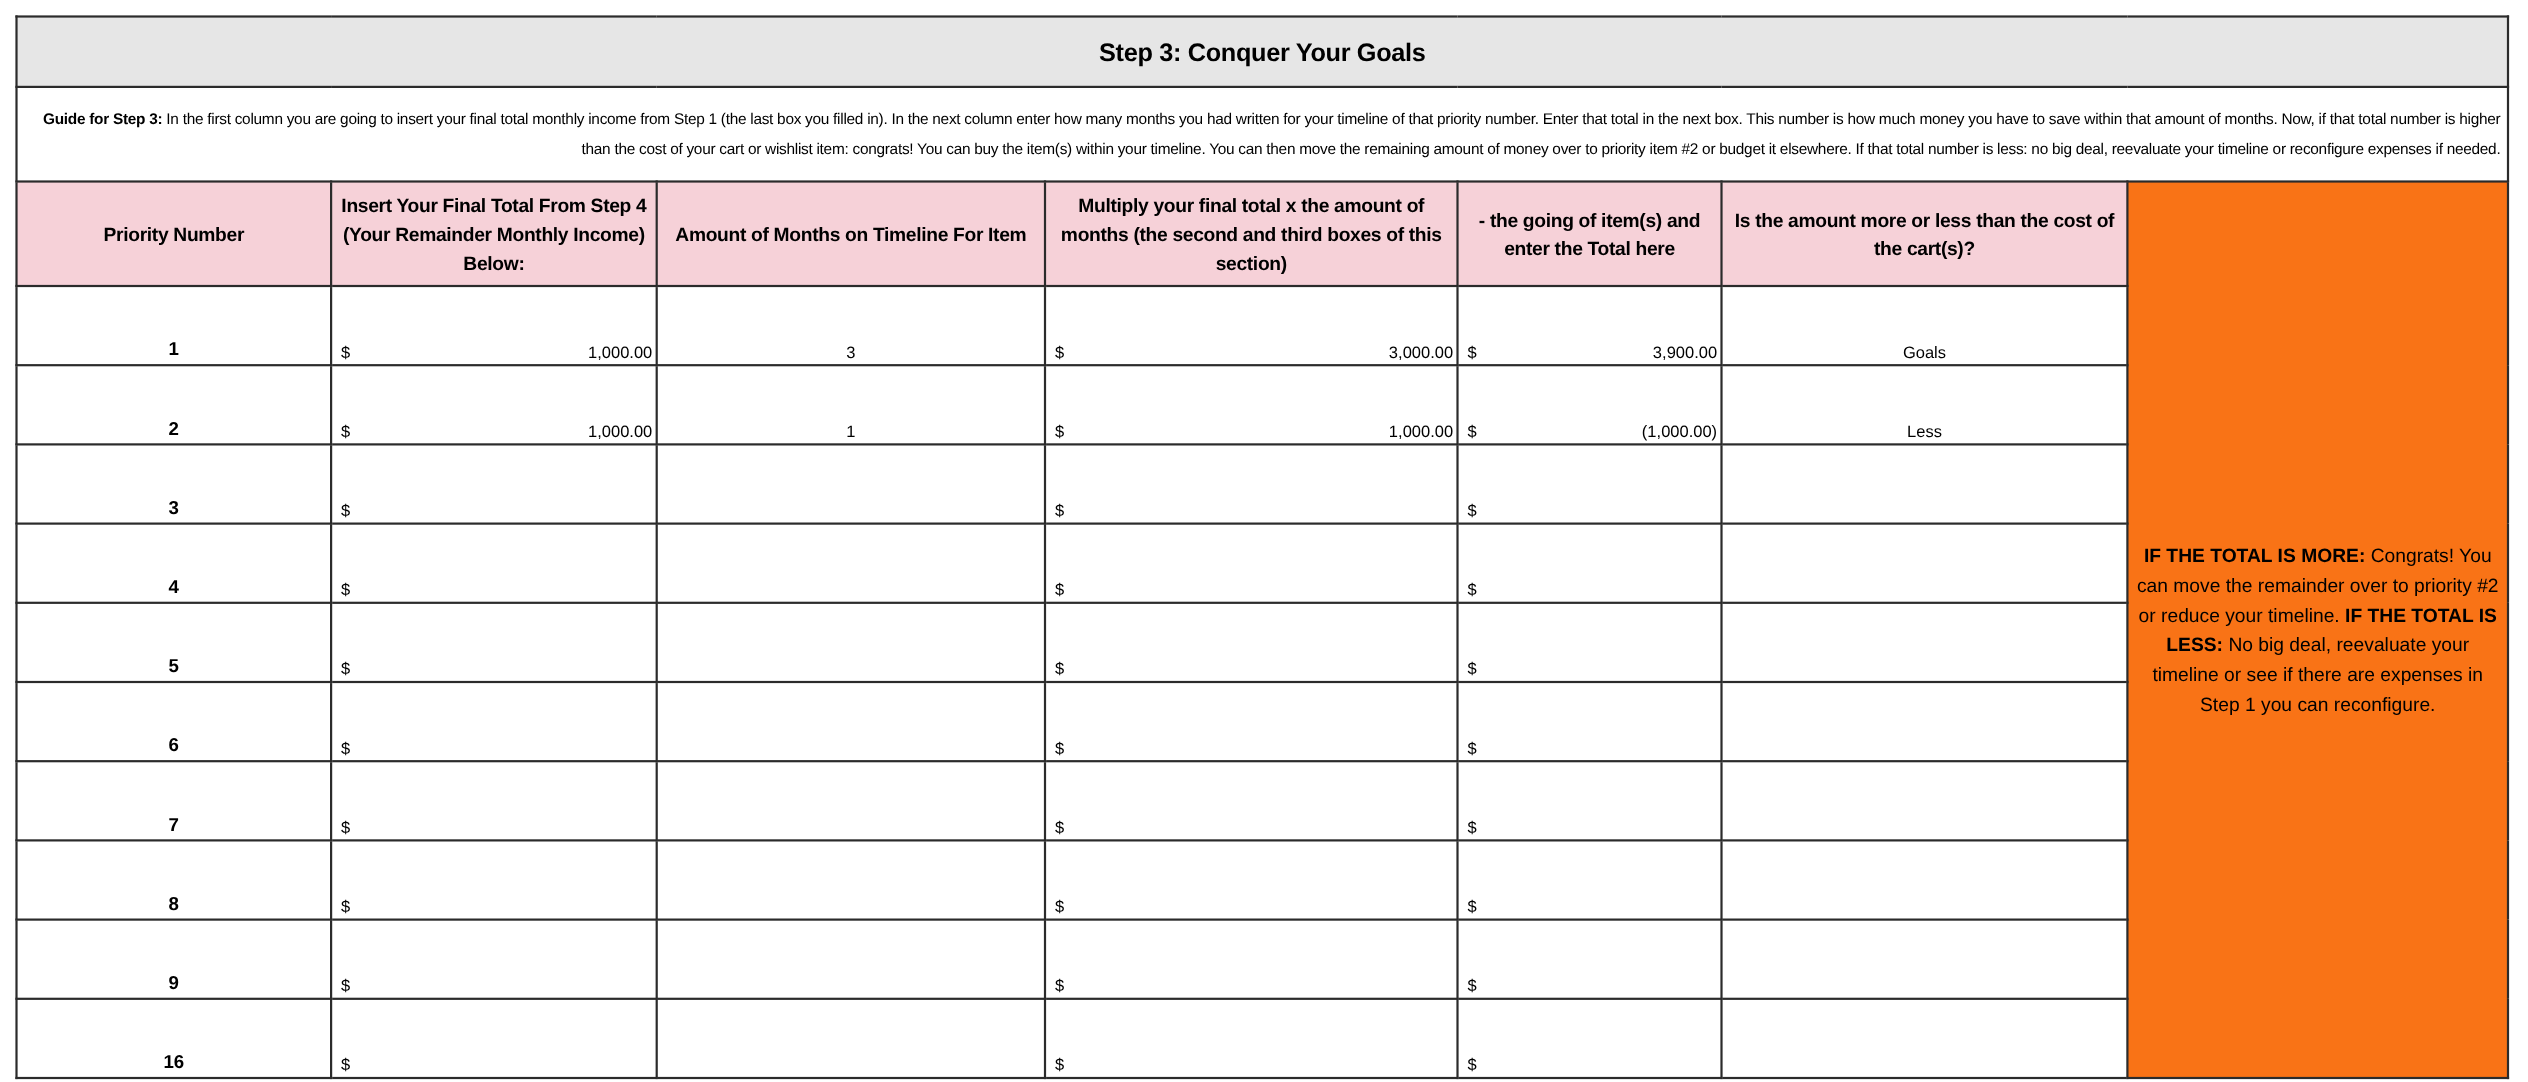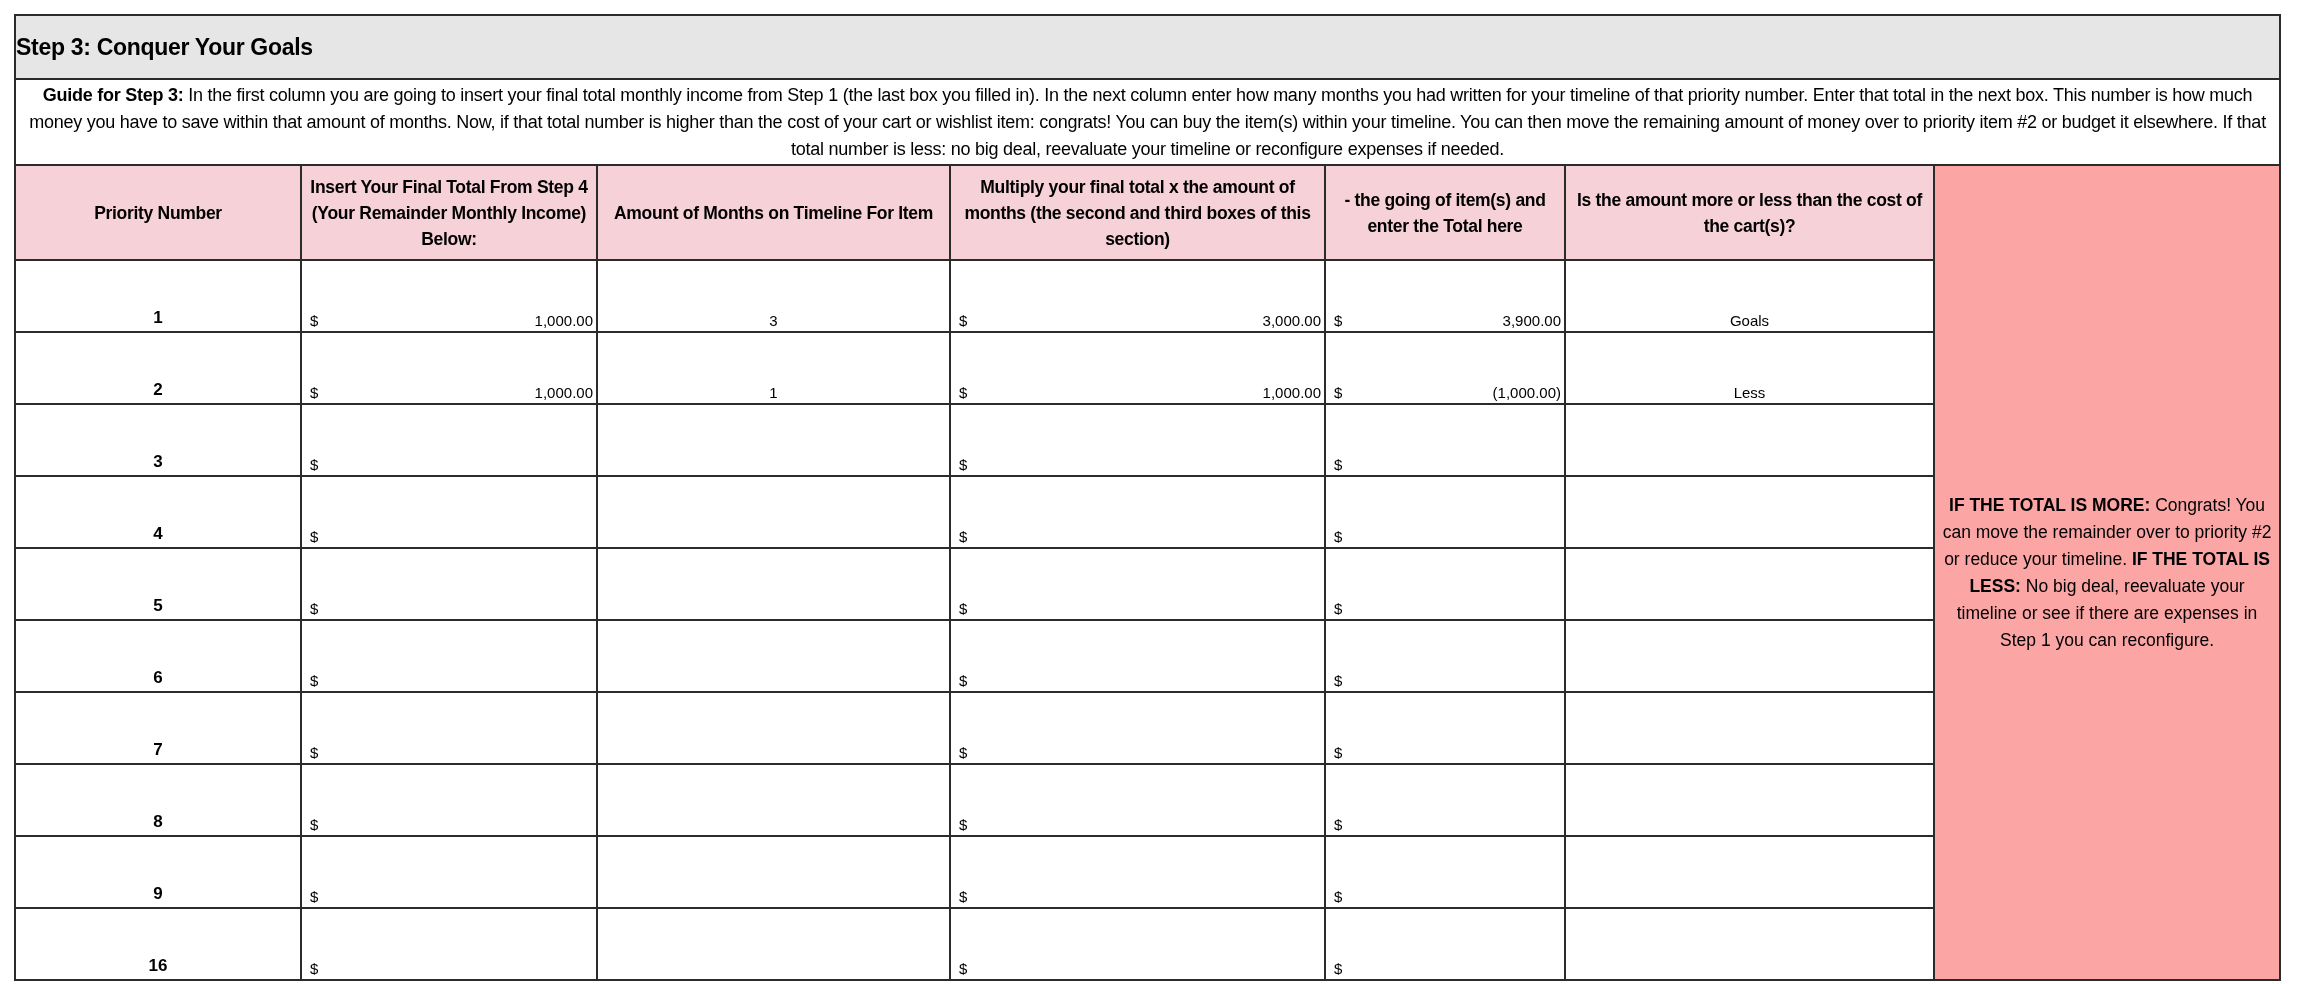--- a/index.html
+++ b/index.html
@@ -1,30 +1,30 @@
 <!DOCTYPE html>
 <html><head>
 <meta charset="utf-8">
 <style>
   html, body { margin: 0; padding: 0; background: #ffffff; }
   body { width: 2298px; height: 984px; position: relative; overflow: hidden;
          font-family: "Liberation Sans", "DejaVu Sans", sans-serif; color: #000; }
   .sheet { position: absolute; left: 14px; top: 14px; width: 2265px; }
   table { border-collapse: collapse; width: 2265px; table-layout: fixed; }
   td { border: 2px solid #2b2b2b; padding: 0; vertical-align: middle; }
-  .title-cell { background: #E6E6E6; height: 62px; text-align: left; font-weight: bold; font-size: 23px; letter-spacing: -0.3px; }
-  .guide-cell { background: #ffffff; height: 84px; text-align: center; font-size: 18px; line-height: 27px; padding: 0 6px; letter-spacing: -0.25px; }
+  .title-cell { background: #E6E6E6; height: 62px; text-align: center; font-weight: bold; font-size: 23px; letter-spacing: -0.3px; }
+  .guide-cell { background: #ffffff; height: 84px; text-align: right; font-size: 14px; line-height: 27px; padding: 0 6px; letter-spacing: -0.25px; }
   .guide-cell b { font-weight: bold; }
   .hdr { background: #F6D1D8; height: 93px; text-align: center; font-weight: bold; font-size: 17.5px; line-height: 26px; padding: 0 3px; letter-spacing: -0.3px; }
   .row td { height: 67px; vertical-align: bottom; font-size: 15px; padding-bottom: 2px; }
   .row td.pri { text-align: center; font-weight: bold; font-size: 17px; padding-bottom: 3px; }
   .row td.cur { border-left: 2px solid #2b2b2b; }
   .cur-wrap { display: flex; justify-content: space-between; padding: 0 3px 0 8px; }
   .row td.mid { text-align: center; }
-  .notes { background: #fca5a5; text-align: center; font-size: 17.5px; line-height: 27px; padding: 0 4px; vertical-align: middle; }
+  .notes { background: #f97316; text-align: center; font-size: 17.5px; line-height: 27px; padding: 0 4px; vertical-align: middle; }
   .notes b { font-weight: bold; }
 </style>
 </head>
 <body>
 
 <div class="sheet">
   <table>
     <colgroup>
       <col style="width:286px">
       <col style="width:296px">

